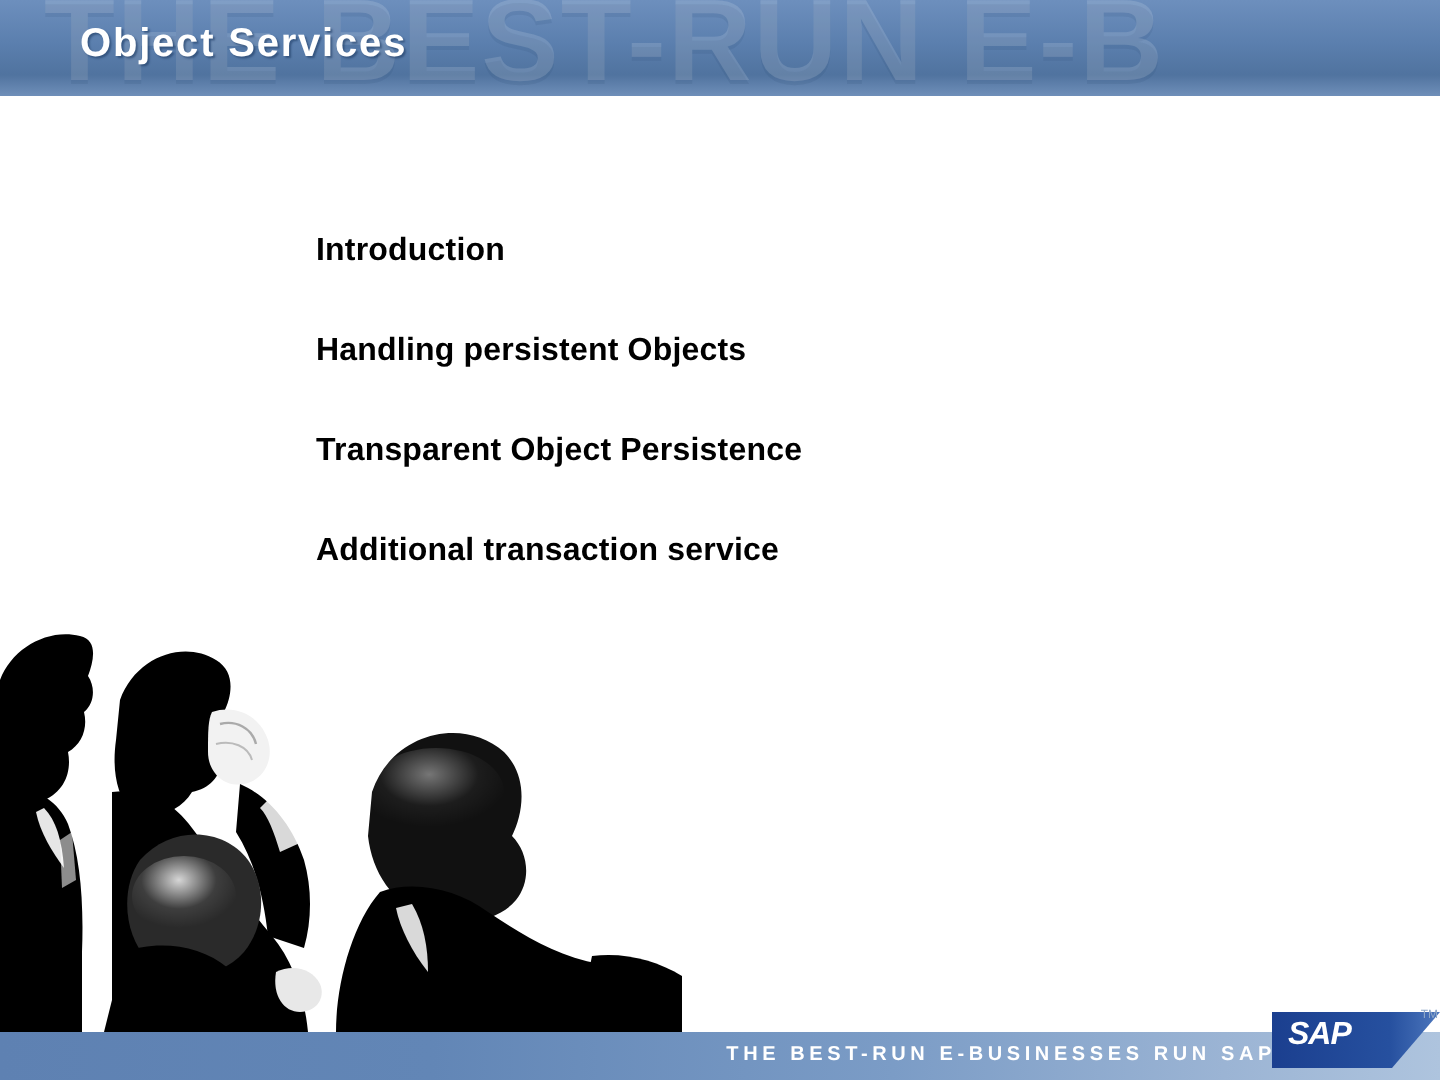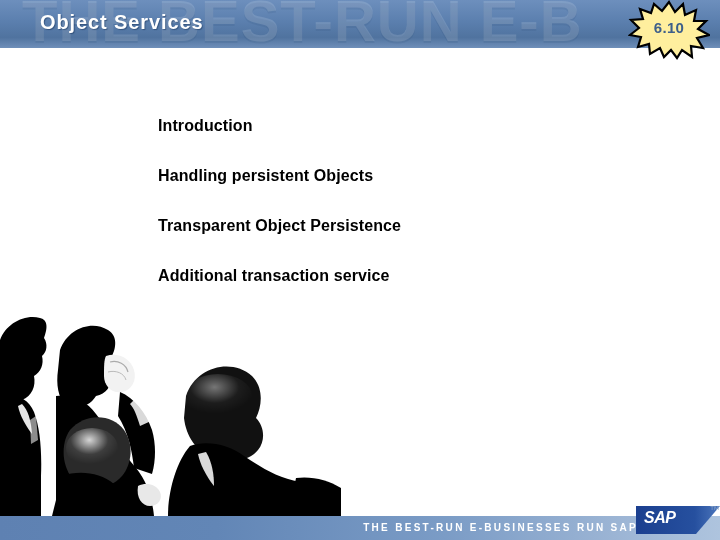--- a/index.html
+++ b/index.html
@@ -159,26 +159,20 @@
 </head>
 <body>
 
 <div class="slide">
 
   <div class="header">
     <div class="header-watermark">THE BEST-RUN E-B</div>
     <div class="header-title">Object Services</div>
   </div>
 
-  <div class="badge">
-    <svg viewBox="0 0 82 60" xmlns="http://www.w3.org/2000/svg">
-      <polygon points="41,2 47,12 55,4 57,15 68,10 66,21 78,21 70,29 81,35 69,38 75,48 63,46 64,57 54,50 49,58 43,50 36,57 32,48 22,54 21,44 10,47 13,37 2,35 11,28 3,20 15,19 12,9 23,13 26,4 34,11" fill="#ffef9e" stroke="#000000" stroke-width="2.2" stroke-linejoin="miter"></polygon>
-    </svg>
-    <div class="badge-label">6.10</div>
-  </div>
 
   <div class="content">
     <div class="bullet-line">Introduction</div>
     <div class="bullet-line">Handling persistent Objects</div>
     <div class="bullet-line">Transparent Object Persistence</div>
     <div class="bullet-line">Additional transaction service</div>
   </div>
 
   <div class="photo">
     <svg width="341" height="216" viewBox="0 0 341 216" xmlns="http://www.w3.org/2000/svg">

